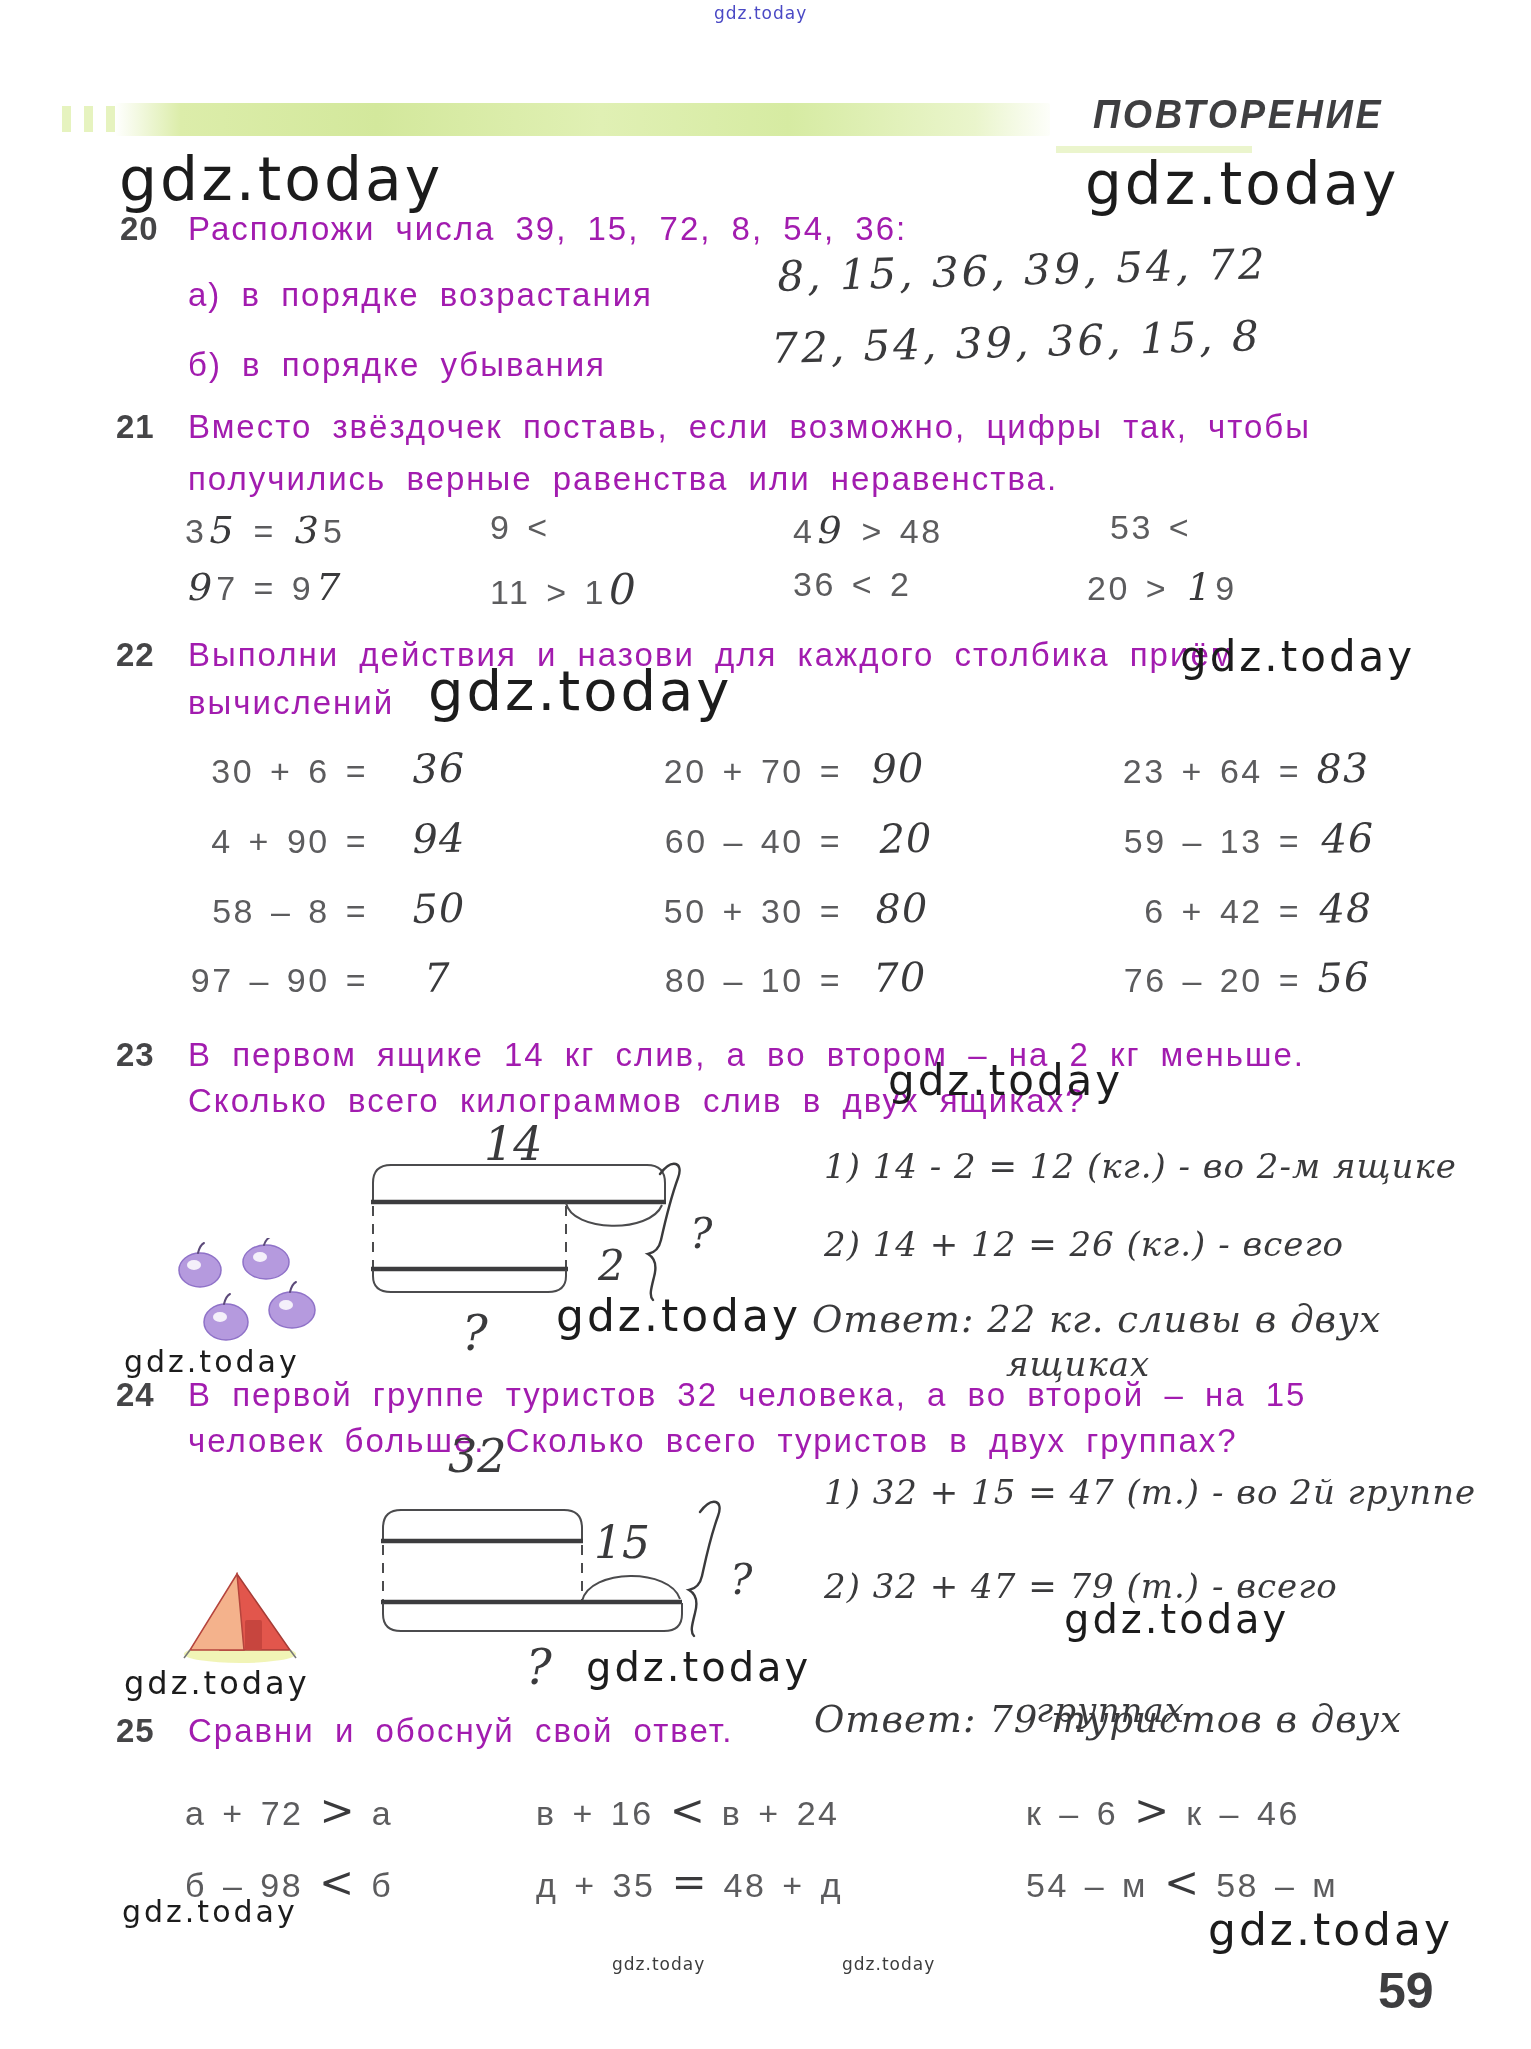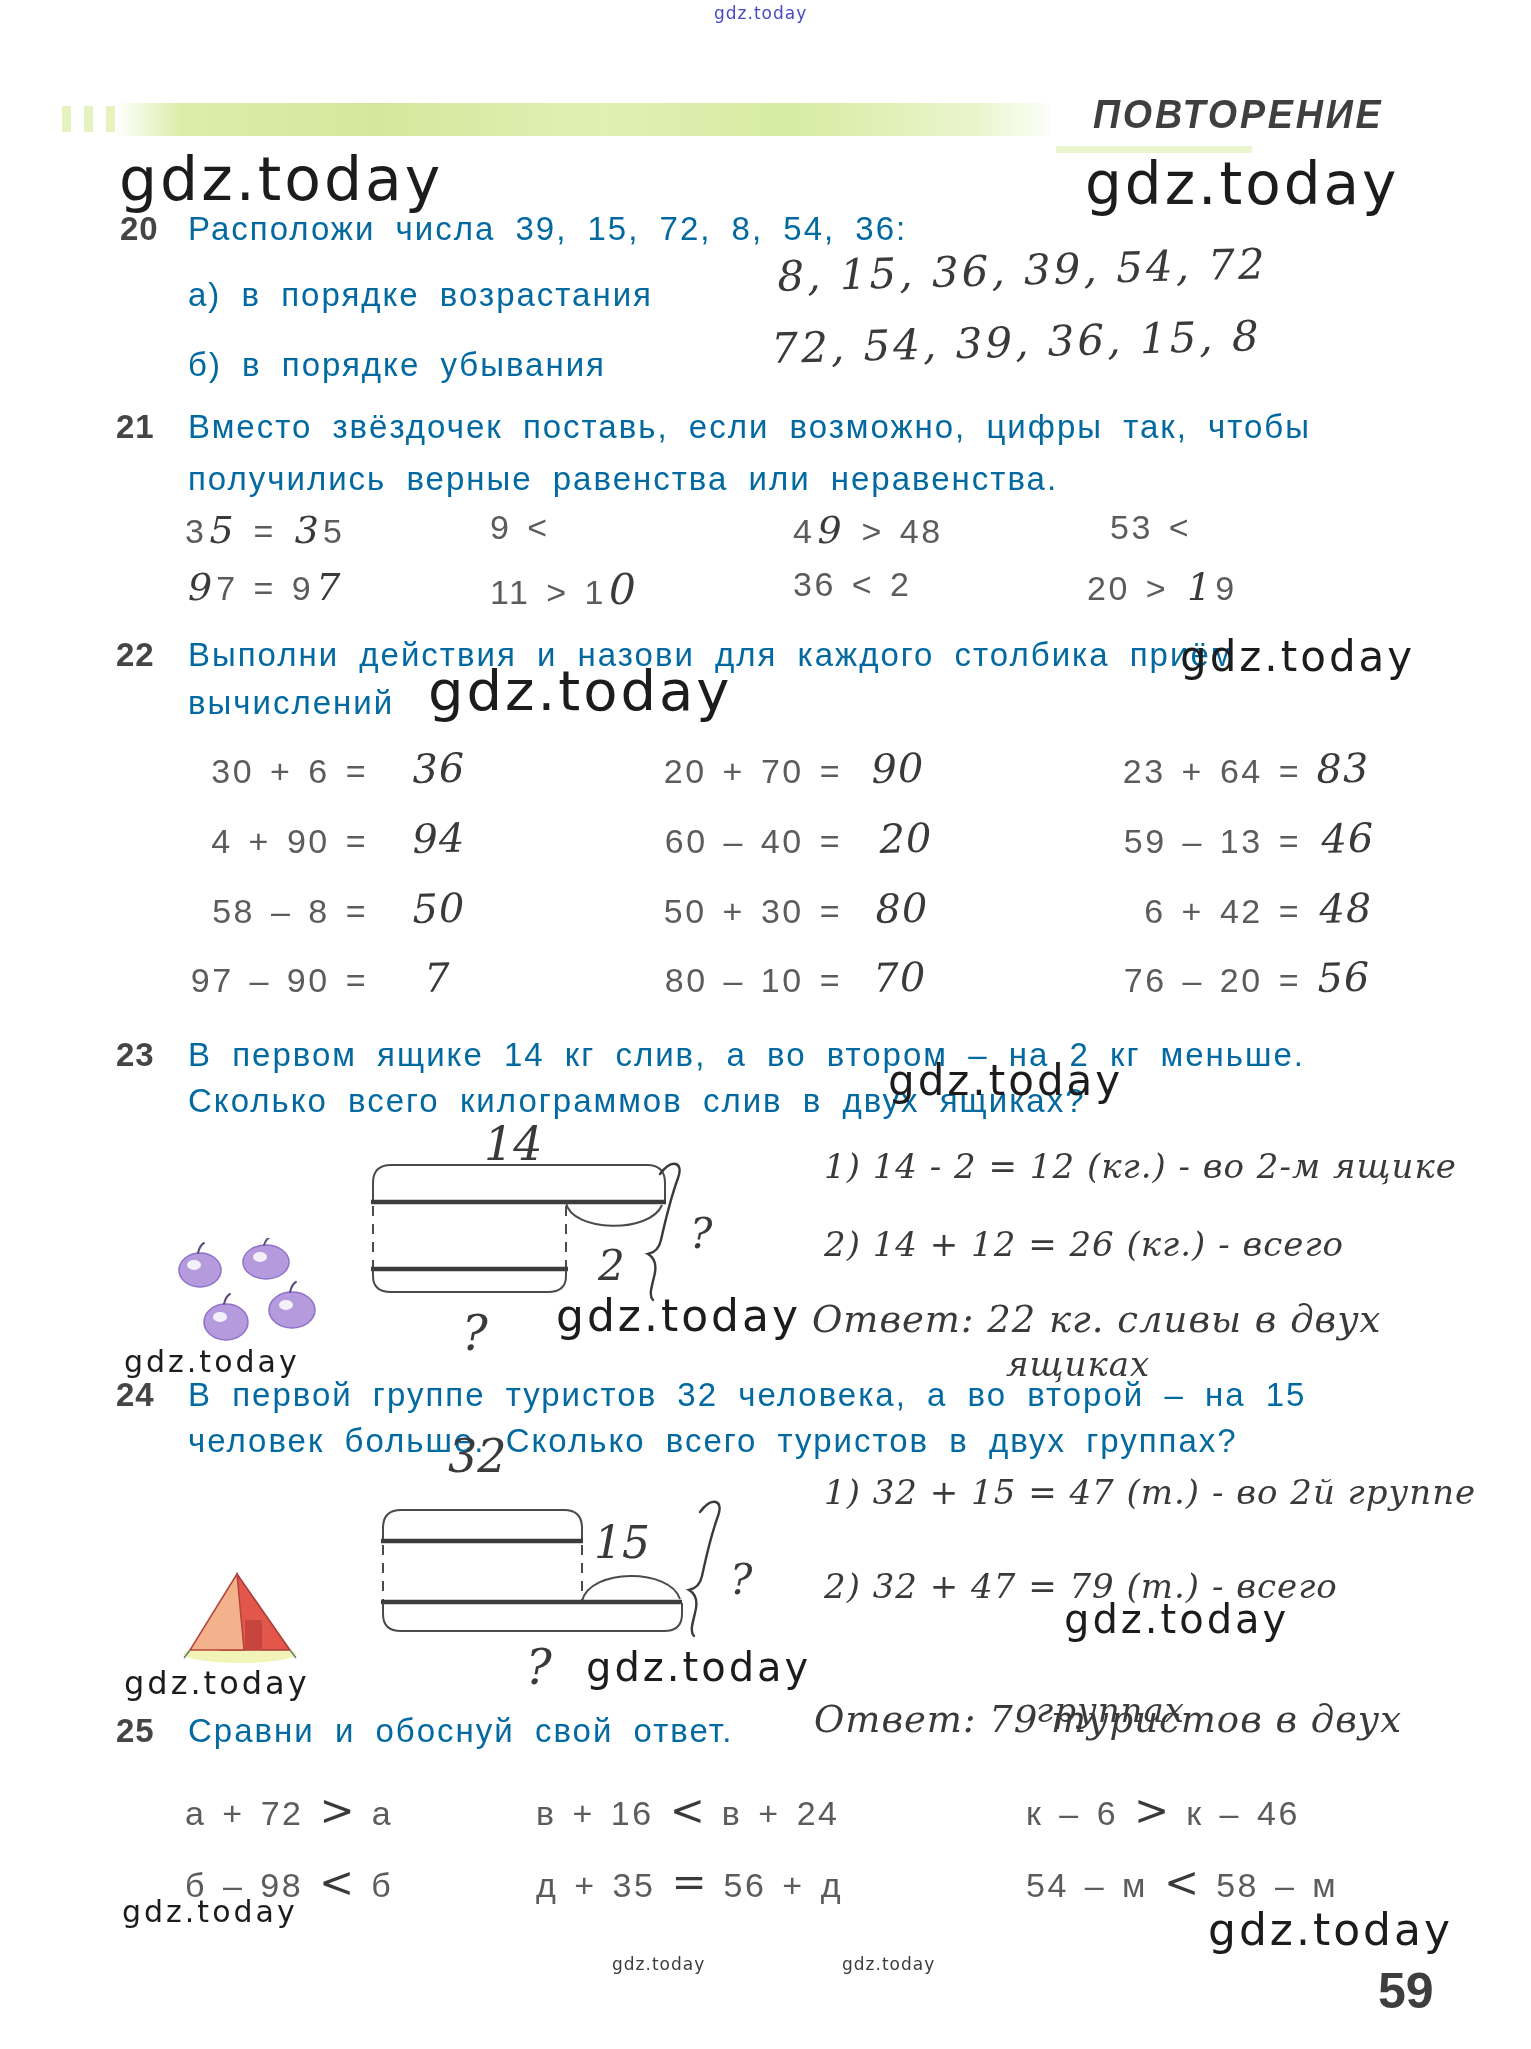--- a/index.html
+++ b/index.html
@@ -5,21 +5,21 @@
   html,body{margin:0;padding:0;background:#9a9a9a;}
   #page{
     position:relative;width:1531px;height:2049px;margin:0 auto;
     background:#ffffff;overflow:hidden;
     font-family:"Liberation Sans",sans-serif;
   }
   .abs{position:absolute;white-space:nowrap;}
   
   .p{
     font-family:"Liberation Sans",sans-serif;
-    color:#0369a1;font-size:33px;letter-spacing:2px;word-spacing:9px;
+    color:#a21caf;font-size:33px;letter-spacing:2px;word-spacing:9px;
   }
   .num{
     font-family:"Liberation Sans",sans-serif;
     color:#454547;font-weight:bold;font-size:33px;letter-spacing:1px;
   }
   .eq{font-size:34px;color:#5c5c5e;letter-spacing:2.5px;word-spacing:4px;text-align:center;}
   .exprbox{text-align:right;}
   
   .h{
     font-family:"DejaVu Serif",serif;font-style:italic;
@@ -209,21 +209,21 @@
   <div class="abs h" style="left:1016px;top:1690px;font-size:34px;margin-left:20px;">группах</div>
 
   <div class="abs num" style="left:116px;top:1712px;">25</div>
   <div class="abs p" style="left:188px;top:1712px;">Сравни и обоснуй свой ответ.</div>
 
   <div class="abs eq" style="left:185px;top:1786px;"><span>а + 72</span><span class="h" style="font-size:42px;margin:0 16px;">&gt;</span><span>а</span></div>
   <div class="abs eq" style="left:536px;top:1786px;"><span>в + 16</span><span class="h" style="font-size:42px;margin:0 16px;">&lt;</span><span>в + 24</span></div>
   <div class="abs eq" style="left:1026px;top:1786px;"><span>к – 6</span><span class="h" style="font-size:42px;margin:0 16px;">&gt;</span><span>к – 46</span></div>
 
   <div class="abs eq" style="left:185px;top:1858px;"><span>б – 98</span><span class="h" style="font-size:42px;margin:0 16px;">&lt;</span><span>б</span></div>
-  <div class="abs eq" style="left:536px;top:1858px;"><span>д + 35</span><span class="h" style="font-size:42px;margin:0 16px;">=</span><span>56 + д</span></div>
+  <div class="abs eq" style="left:536px;top:1858px;"><span>д + 35</span><span class="h" style="font-size:42px;margin:0 16px;">=</span><span>48 + д</span></div>
   <div class="abs eq" style="left:1026px;top:1858px;"><span>54 – м</span><span class="h" style="font-size:42px;margin:0 16px;">&lt;</span><span>58 – м</span></div>
 
   <div class="abs w" style="left:122px;top:1894px;font-size:30px;">gdz.today</div>
   <div class="abs w" style="left:1208px;top:1904px;font-size:44px;">gdz.today</div>
   <div class="abs w" style="left:612px;top:1954px;font-size:17px;letter-spacing:1px;color:#3c3c3c;">gdz.today</div>
   <div class="abs w" style="left:842px;top:1954px;font-size:17px;letter-spacing:1px;color:#3c3c3c;">gdz.today</div>
   <div class="abs pageno" style="left:1378px;top:1962px;font-size:50px;">59</div>
 
 </div>
 

